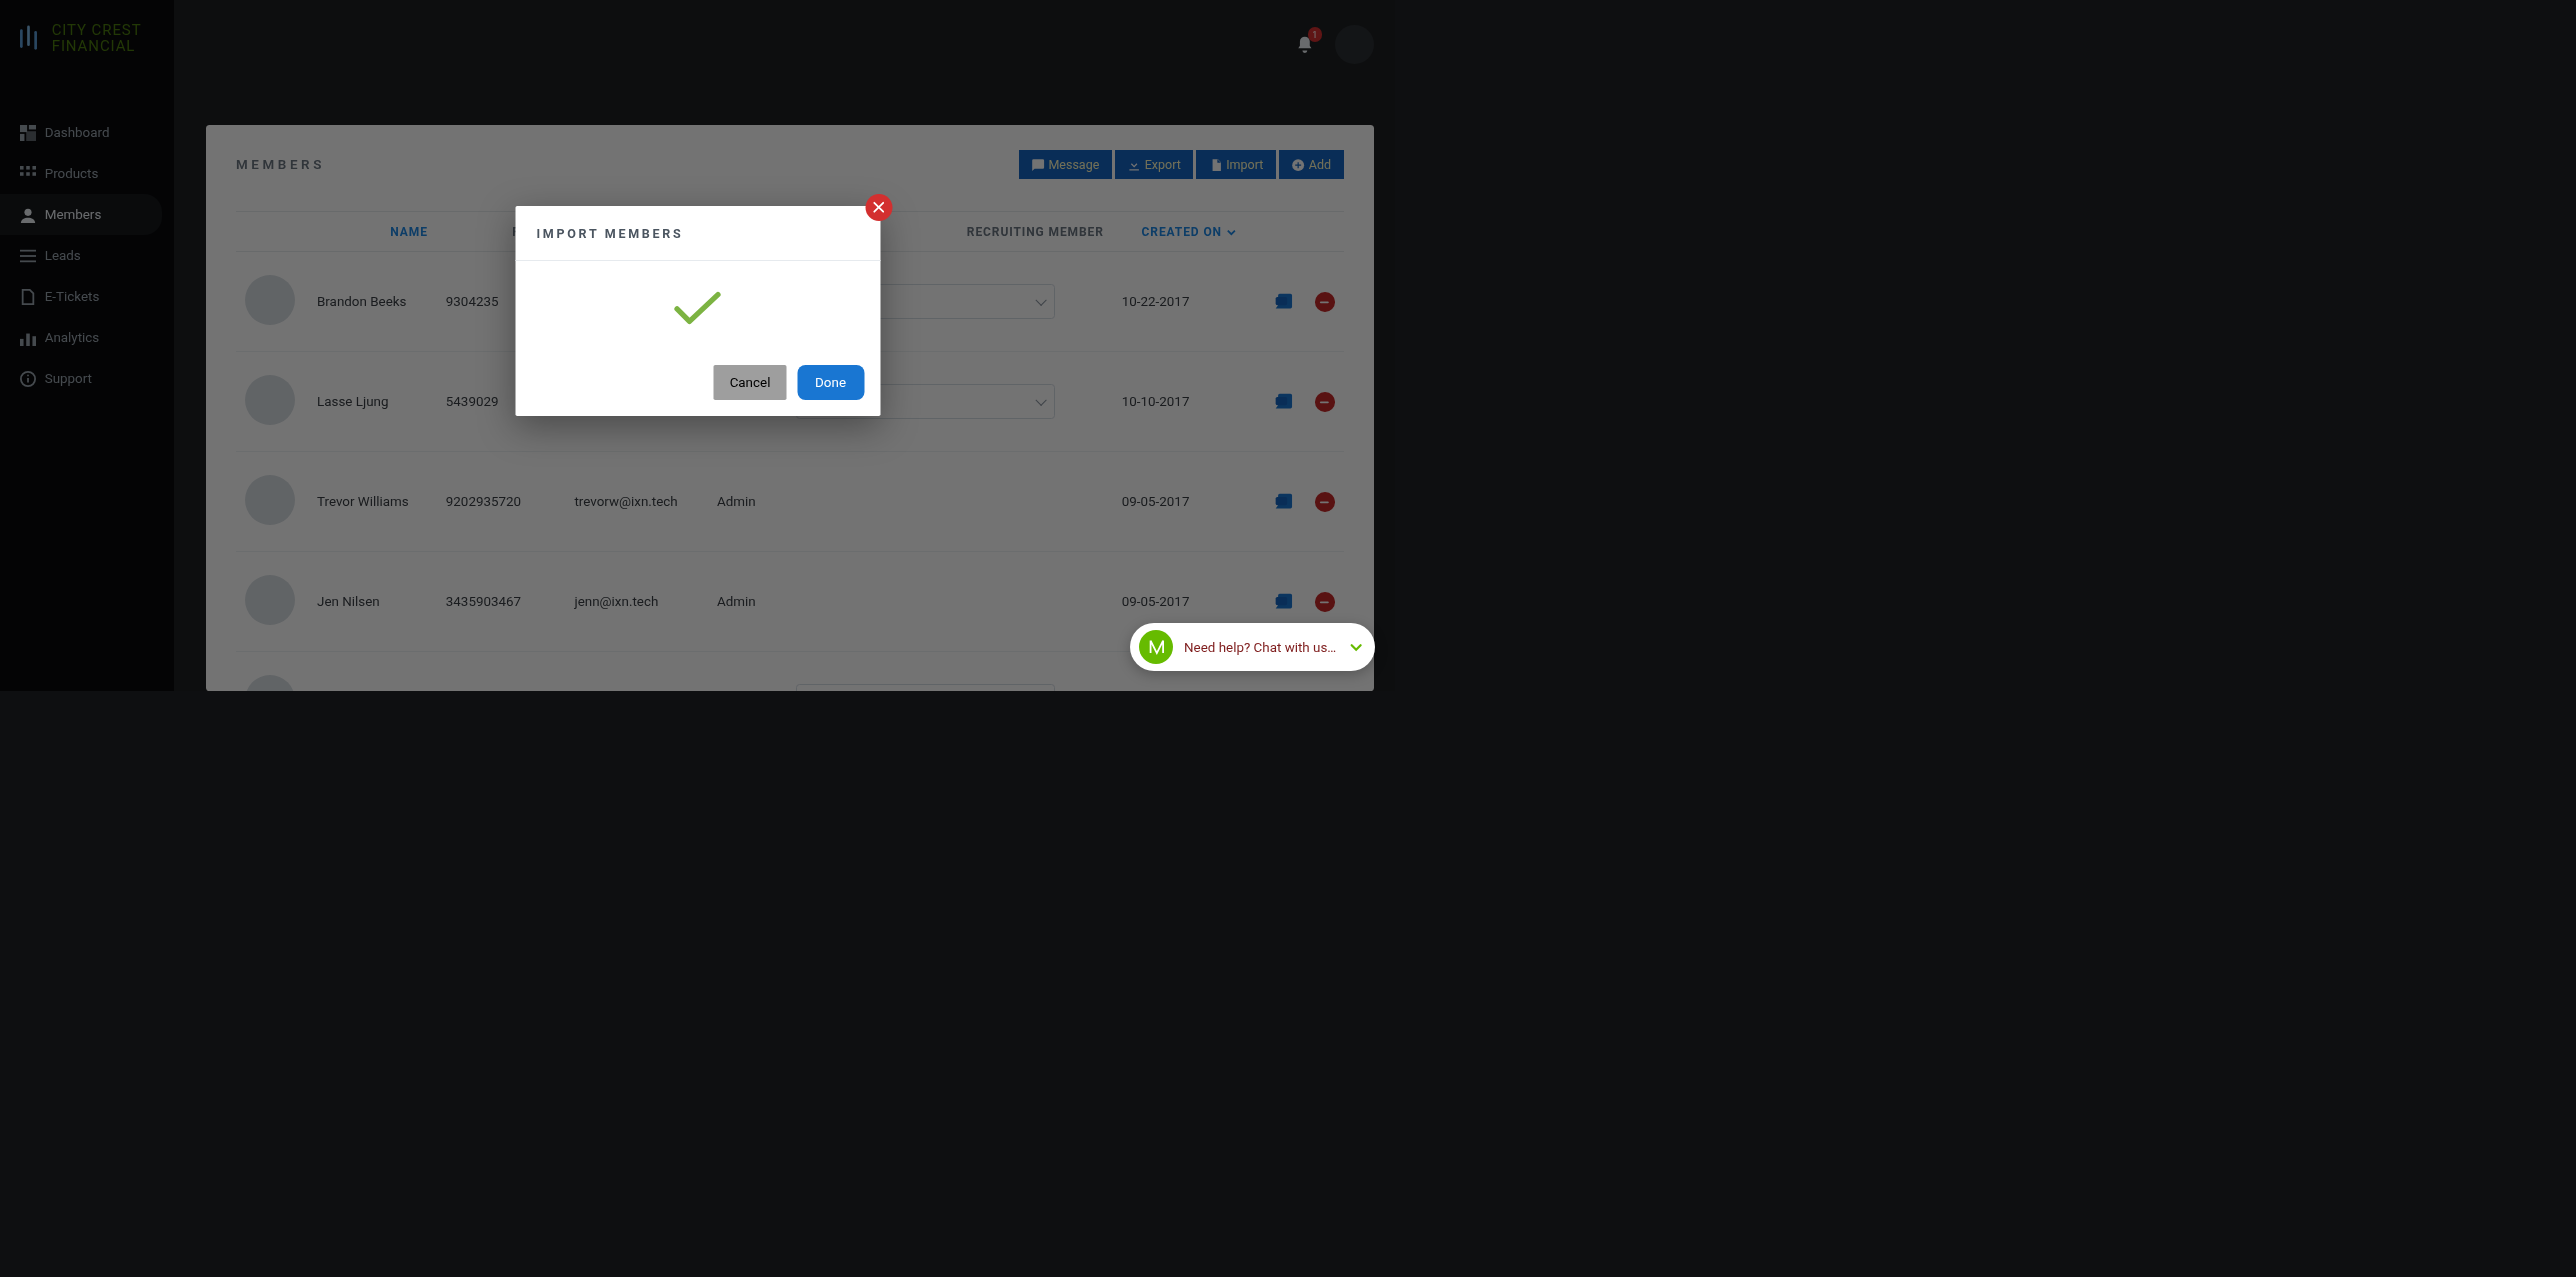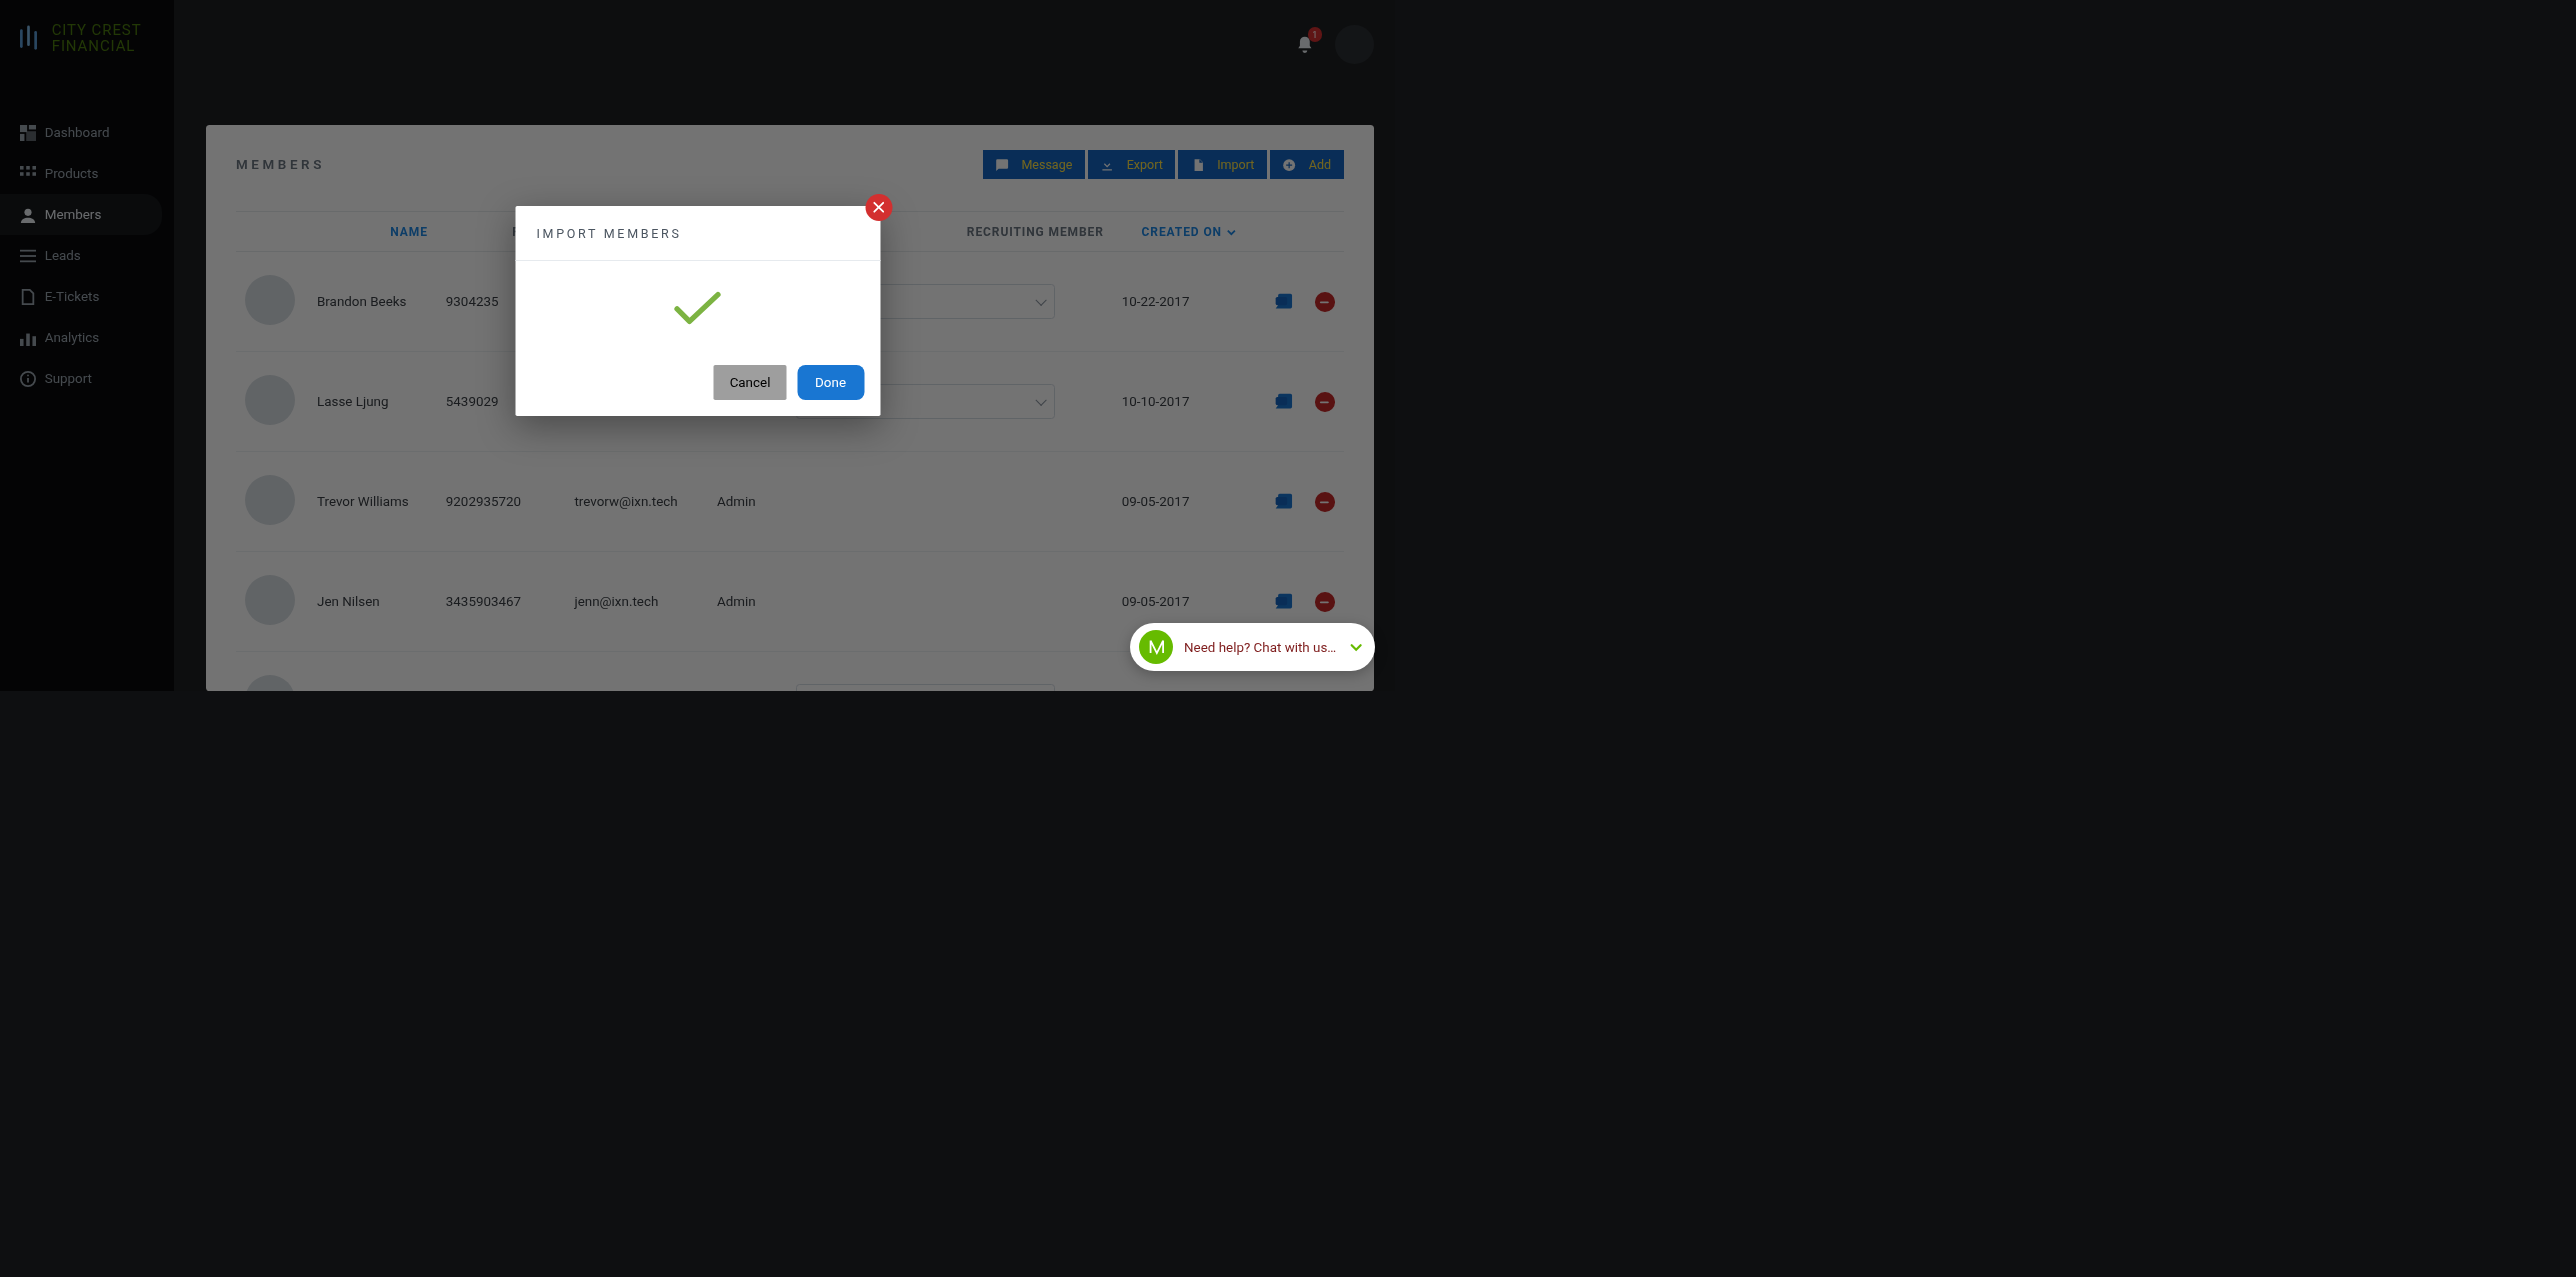--- a/index.html
+++ b/index.html
@@ -31,40 +31,40 @@
   .topbar .right{position:absolute;right:21.5px;top:25px;display:flex;align-items:center;gap:19.7px}
   .bell{position:relative;width:19.7px;height:19.7px;color:#e8edf2}
   .badge{position:absolute;top:-7.2px;right:-7.2px;background:#d32f2f;color:#fff;border-radius:50%;width:14.3px;height:14.3px;font-size:9px;display:flex;align-items:center;justify-content:center}
   .avatar-sm{width:39px;height:39px;border-radius:50%;background:#2b2f33}
   
   .content{position:absolute;left:206px;right:21.5px;top:125px;bottom:0;background:#ffffff00}
   .card{background:#fff;border-radius:3.6px;padding:25px 30px;height:100%;overflow:hidden}
   .card-header{display:flex;justify-content:space-between;align-items:center}
   .title{font-size:13.4px;letter-spacing:3.6px;color:#6b7682;font-weight:600}
   .btnbar{display:flex;gap:1.8px}
-  .btn{background:var(--blue);color:#fde047;border:none;padding:7.2px 12.5px;font-size:12.5px;display:inline-flex;align-items:center;gap:12px;cursor:pointer}
+  .btn{background:var(--blue);color:#fef9c3;border:none;padding:7.2px 12.5px;font-size:12.5px;display:inline-flex;align-items:center;gap:3px;cursor:pointer}
   .btn+.btn{margin-left:1.3px}
   .btn .icn{width:14.3px;height:14.3px}
   
   table{width:100%;border-collapse:collapse;margin-top:32px;font-size:13.4px;color:#3a3f45}
   thead th{text-align:right;font-size:12px;letter-spacing:0.9px;color:#6b7682;font-weight:700;padding:12.5px 9px;border-bottom:0.9px solid #e6eaee;border-top:0.9px solid #e6eaee}
   thead th.sortable{color:#1e88e5;cursor:pointer}
   tbody td{padding:23px 9px;border-bottom:0.9px solid #eef1f4;vertical-align:middle}
   .av{width:50px;height:50px;border-radius:50%;background:#d7dde2;display:inline-block}
   .select{border:0.9px solid #d6dde4;border-radius:3.6px;padding:9px 32px 9px 10.7px;font-size:13.4px;color:#3a3f45;width:259px;appearance:none;-webkit-appearance:none;background:#fff}
   .select-wrap{position:relative;display:inline-block}
   .select-wrap::after{content:"";position:absolute;right:10.7px;top:50%;width:7.2px;height:7.2px;border-right:1.8px solid #8a94a0;border-bottom:1.8px solid #8a94a0;transform:translateY(-70%) rotate(45deg)}
   .rowact{display:flex;gap:21.5px;align-items:center;justify-content:flex-end}
   .chaticn{color:var(--blue2)}
   .remove{width:19.7px;height:19.7px;border-radius:50%;background:#c62828;display:inline-flex;align-items:center;justify-content:center;color:#fff;font-weight:700}
   
   .overlay{position:absolute;inset:0;background:rgba(0,0,0,.55)}
   .modal{position:absolute;left:50%;top:206px;transform:translateX(-50%);width:365px;background:#fff;border-radius:1.8px;box-shadow:0 10.7px 36px rgba(0,0,0,.35)}
   .modal-close{position:absolute;right:-12.5px;top:-12.5px;width:27px;height:27px;border-radius:50%;background:var(--redbtn);display:flex;align-items:center;justify-content:center;color:#fff;cursor:pointer}
-  .modal-head{padding:19.7px 21.5px;border-bottom:0.9px solid #e6eaee;font-size:12.5px;letter-spacing:2.7px;color:#4b5560;font-weight:400}
+  .modal-head{padding:19.7px 21.5px;border-bottom:0.9px solid #e6eaee;font-size:12.5px;letter-spacing:2.7px;color:#4b5560;font-weight:700}
   .modal-body{padding:30px 25px 9px;text-align:center;color:#3a3f45;font-size:14.3px;line-height:1.5}
   .check{display:block;margin:0 auto 16px;width:48px;height:34px}
   .modal-foot{display:flex;justify-content:flex-end;gap:10.7px;padding:14.3px 16px 16px}
   .btn-cancel{background:#9e9e9e;color:#000000;border:none;padding:9px 16px;font-size:13.4px;border-radius:1.8px;cursor:pointer}
   .btn-done{background:#1976d2;color:#fff;border:none;padding:10px 18px;font-size:13.4px;border-radius:8px;cursor:pointer}
   
   .chat{position:absolute;right:19.7px;bottom:19.7px;display:flex;align-items:center;background:#fff;border-radius:25px;padding:7.2px 39px 7.2px 9px;box-shadow:0 3.6px 12.5px rgba(0,0,0,.25)}
   .chat .logo{width:34px;height:34px;border-radius:50%;background:#66bb00;display:flex;align-items:center;justify-content:center;color:#fff;margin-right:10.7px}
   .chat-text{font-size:13.4px;color:#7f1d1d}
   .chat .chev{position:absolute;right:12.5px;top:50%;transform:translateY(-50%);color:#66bb00}

